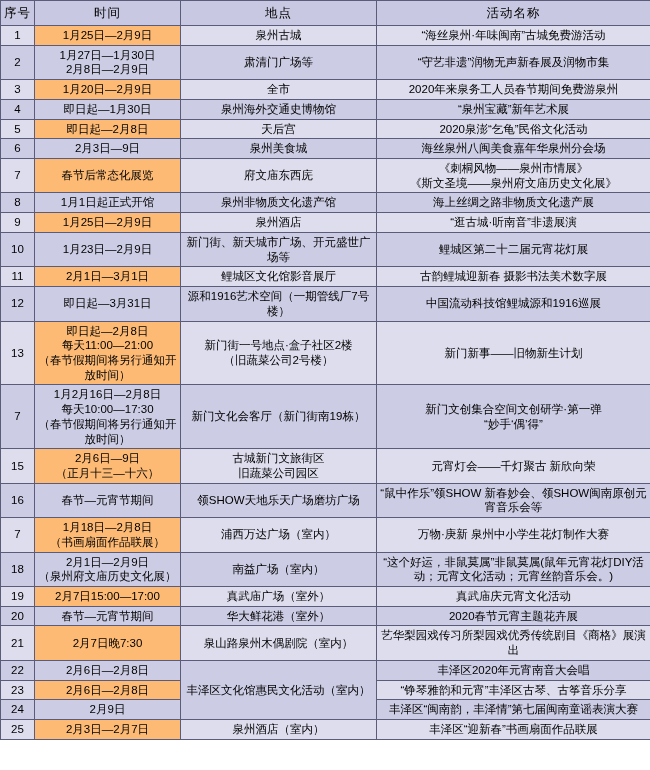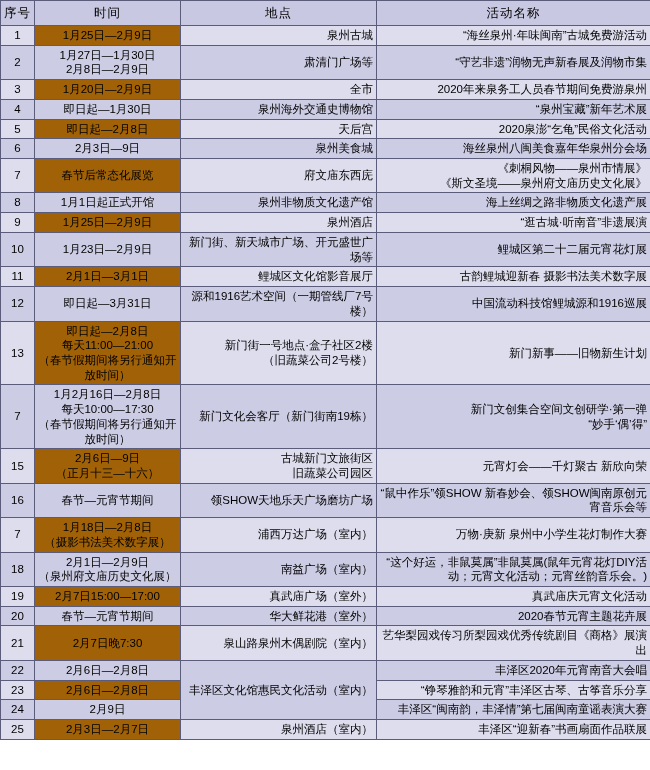--- a/index.html
+++ b/index.html
@@ -40,28 +40,28 @@
     height: 20px;
     font-size: 12.5px;
     letter-spacing: 1px;
   }
   td.idx {
     text-align: center;
     background: #ddddee;
   }
   td.time {
     text-align: center;
-    background: #a16207;
+    background: #fdba74;
   }
   td.place {
-    text-align: right;
+    text-align: center;
     background: #ddddee;
   }
   td.name {
-    text-align: right;
+    text-align: center;
     background: #ddddee;
     padding-left: 5px;
   }
   tr.alt td.idx, tr.alt td.time, tr.alt td.place, tr.alt td.name {
     background: #ccccE4;
   }
   .multi {
     white-space: pre-line;
   }
 </style>
@@ -187,21 +187,21 @@
         </tr>
         <tr class="alt">
           <td class="idx">16</td>
           <td class="time multi">春节—元宵节期间</td>
           <td class="place multi">领SHOW天地乐天广场磨坊广场</td>
           <td class="name multi">“鼠中作乐”领SHOW 新春妙会、领SHOW闽南原创元宵音乐会等</td>
         </tr>
         <tr>
           <td class="idx">7</td>
           <td class="time multi">1月18日—2月8日
-（摄影书法美术数字展）</td>
+（书画扇面作品联展）</td>
           <td class="place multi">浦西万达广场（室内）</td>
           <td class="name multi">万物·庚新 泉州中小学生花灯制作大赛</td>
         </tr>
         <tr class="alt">
           <td class="idx">18</td>
           <td class="time multi">2月1日—2月9日
 （泉州府文庙历史文化展）</td>
           <td class="place multi">南益广场（室内）</td>
           <td class="name multi">“这个好运，非鼠莫属”非鼠莫属(鼠年元宵花灯DIY活动；元宵文化活动；元宵丝韵音乐会。)</td>
         </tr>

